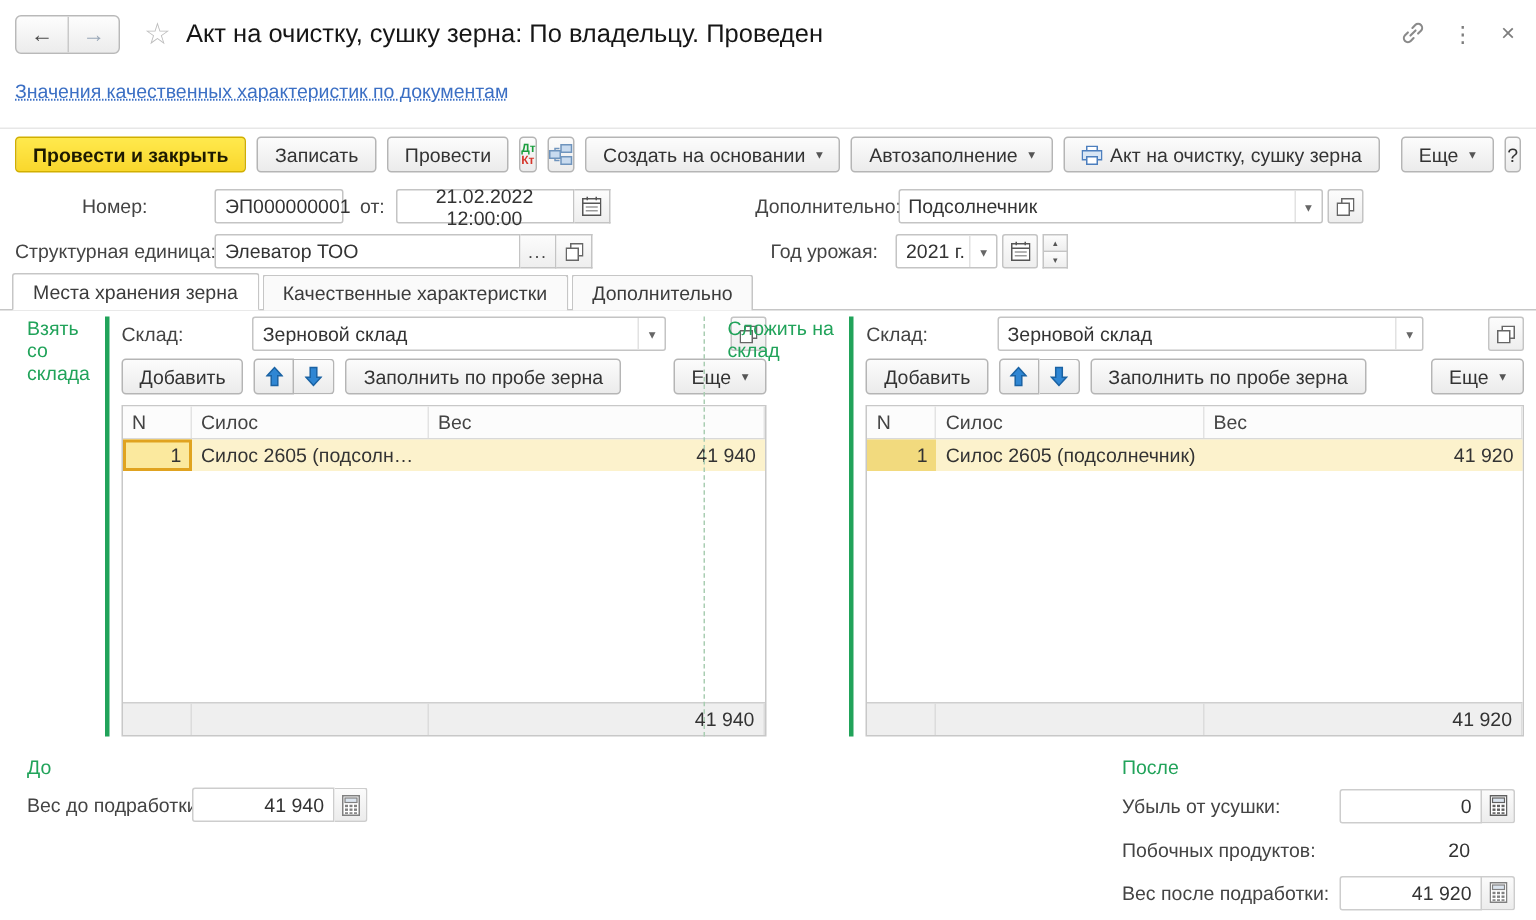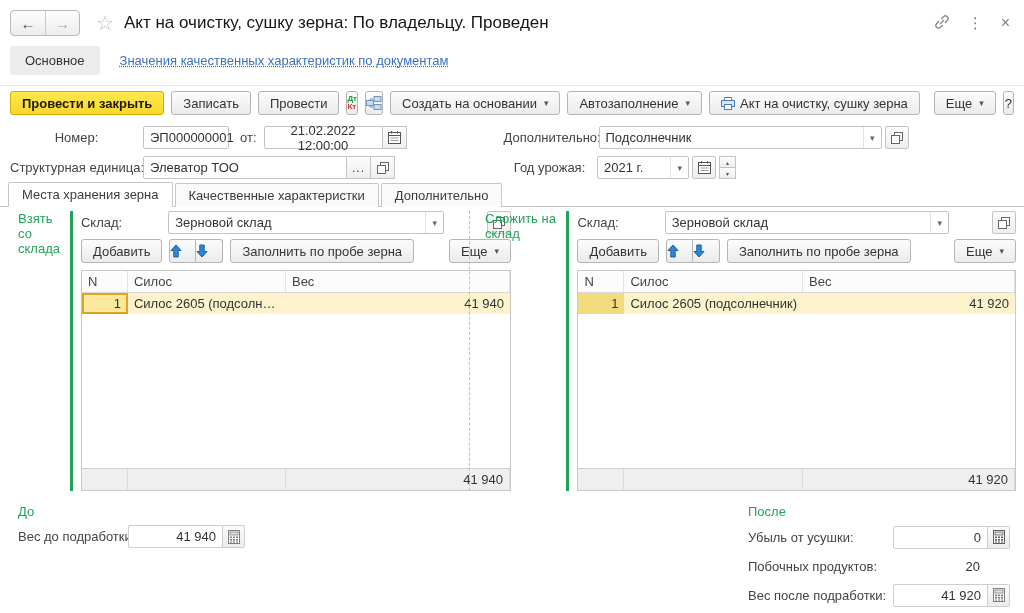--- a/index.html
+++ b/index.html
@@ -26,21 +26,21 @@
   .nav2 { display:flex; align-items:center; gap:20px; padding:8px 10px 12px; border-bottom:1px solid #e7e7e7; height:46px; }
   .tabmain { background:#ececec; border-radius:3px; padding:7px 15px; color:#333; }
   .doclink { color:#3b6fc4; text-decoration:underline; text-decoration-style:dotted; cursor:pointer; }
   
   .toolbar { display:flex; align-items:center; gap:7px; padding:5px 10px; height:34px; }
   .btn { display:inline-flex; align-items:center; gap:5px; height:24px; padding:0 11px;
          background:linear-gradient(#fcfcfc,#ebebeb); border:1px solid #b5b5b5; border-radius:3px;
          color:#333; white-space:nowrap; cursor:default; }
   .btn-primary { background:linear-gradient(#ffe94d,#f9d72c); border-color:#d1af00; font-weight:bold; color:#1d1a00; }
   .btn .caret { font-size:9px; color:#555; margin-left:2px; }
-  .btn-sq { width:27px; padding:0; }
+  .btn-sq { width:27px; padding:0; justify-content:center; }
   .dtkt { font-size:8px; line-height:8px; font-weight:bold; text-align:left; }
   .dt { color:#1b9e3e; } .kt { color:#d5362c; }
   .tb-spacer { flex:1; }
   .btn-help { width:30px; padding:0; justify-content:center; }
   
   .fields { padding:6px 10px 8px; display:flex; flex-direction:column; gap:7px; height:62px; }
   .frow { display:flex; align-items:center; height:23px;text-align:center; }
   .flabel { color:#444; white-space:nowrap; }
   .lw { width:133px; }
   .ibox { border:1px solid #c4c4c4; border-radius:2px; height:23px; background:#fff;
@@ -129,21 +129,20 @@
         <path d="M7.6 4.6 l1.9-1.9 a2.6 2.6 0 0 1 3.8 3.8 l-1.9 1.9"></path>
         <path d="M8.4 11.4 l-1.9 1.9 a2.6 2.6 0 0 1-3.8-3.8 l1.9-1.9"></path>
       </svg>
     </span>
     <span class="kebab">⋮</span>
     <span class="closex">×</span>
   </div>
 </div>
 
 <div class="nav2">
-  <div class="tabmain">Основное</div>
   <a class="doclink">Значения качественных характеристик по документам</a>
 </div>
 
 <div class="toolbar">
   <div class="btn btn-primary">Провести и закрыть</div>
   <div class="btn">Записать</div>
   <div class="btn">Провести</div>
   <div class="btn btn-sq">
     <span class="dtkt">
       <span class="dt">Дт</span><br><span class="kt">Кт</span>
@@ -225,21 +224,21 @@
           <span class="dots3">...</span>
         </div>
       <div class="attachbtn">
         <svg width="12" height="12" viewBox="0 0 12 12">
           <rect x="3.5" y="0.5" width="8" height="8" fill="#fff" stroke="#666"></rect>
           <rect x="0.5" y="3.5" width="8" height="8" fill="#fff" stroke="#666"></rect>
         </svg>
       </div>
     </div>
     <span class="flabel" style="margin-left:107px; width:95px">Год урожая:</span>
-    <div class="ibox" style="width:92px">
+    <div class="ibox" style="width:68px">
       <span>2021 г.</span>
       <span class="combo-caret">▾</span>
     </div>
     <div class="sqbtn">
       <svg width="13" height="13" viewBox="0 0 13 13">
         <rect x="0.5" y="1.5" width="12" height="11" fill="#fff" stroke="#555"></rect>
         <line x1="0.5" y1="4.5" x2="12.5" y2="4.5" stroke="#555"></line>
         <line x1="3.5" y1="0" x2="3.5" y2="2.5" stroke="#555"></line>
         <line x1="9.5" y1="0" x2="9.5" y2="2.5" stroke="#555"></line>
         <line x1="2.5" y1="7" x2="10.5" y2="7" stroke="#9a9a9a"></line>

